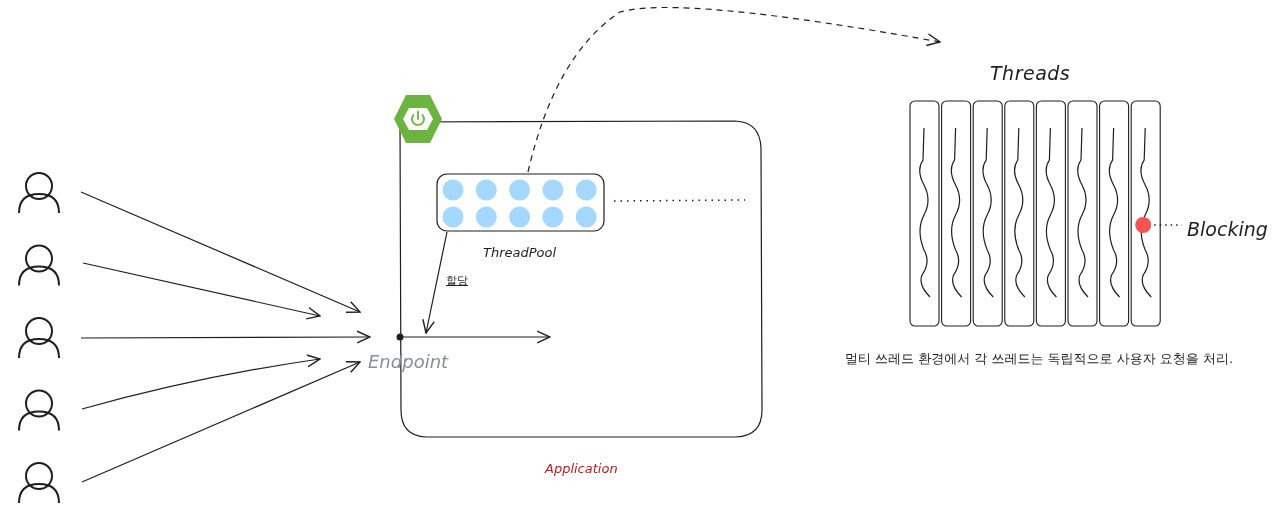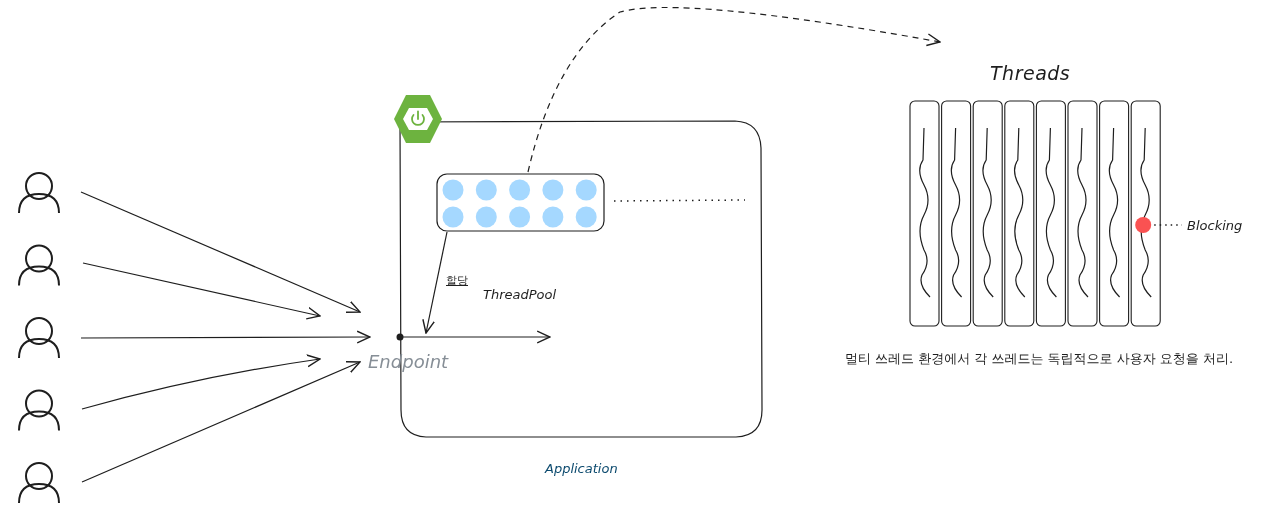--- a/index.html
+++ b/index.html
@@ -2,25 +2,25 @@
 <html><head>
 <meta charset="utf-8">
 <style>
   html, body { margin: 0; padding: 0; background: #ffffff; }
   body { width: 1280px; height: 519px; position: relative; overflow: hidden;
          font-family: "DejaVu Sans", sans-serif; color: #1e1e1e; }
   svg#canvas { position: absolute; left: 0; top: 0; }
   .hand { font-family: "DejaVu Sans", sans-serif; font-style: italic; }
   .lbl { position: absolute; white-space: nowrap; text-align: center; }
   #threads-title { left: 990px; top: 62px; font-size: 19px; color: #1e1e1e; letter-spacing: 0.5px; }
-  #threadpool-label { left: 483px; top: 245px; font-size: 13px; color: #1e1e1e; margin-top: 42px; }
+  #threadpool-label { left: 483px; top: 245px; font-size: 13px; color: #1e1e1e; }
   #alloc-label { left: 446px; top: 273px; font-size: 11px; color: #1e1e1e; text-decoration: underline; }
   #endpoint-label { left: 368px; top: 351px; font-size: 18px; color: #868e96; }
-  #app-label { left: 545px; top: 461px; font-size: 13px; color: #0c4a6e; }
-  #blocking-label { left: 1187px; top: 218px; font-size: 13px; color: #1e1e1e; }
+  #app-label { left: 545px; top: 461px; font-size: 13px; color: #b91c1c; }
+  #blocking-label { left: 1187px; top: 218px; font-size: 19px; color: #1e1e1e; }
   #desc { position: absolute; left: 800px; top: 348px; width: 478px; text-align: center;
           font-size: 13px; line-height: 22px; color: #1e1e1e; }
 </style>
 </head>
 <body>
 
 <svg id="canvas" width="1280" height="519" viewBox="0 0 1280 519" xmlns="http://www.w3.org/2000/svg">
   <defs>
     <marker id="arrow" viewBox="0 0 12 12" refX="11" refY="6" markerWidth="14" markerHeight="14" markerUnits="userSpaceOnUse" orient="auto">
       <path d="M0,1 L11,6 L0,11" fill="none" stroke="#1e1e1e" stroke-width="1.2"></path>

